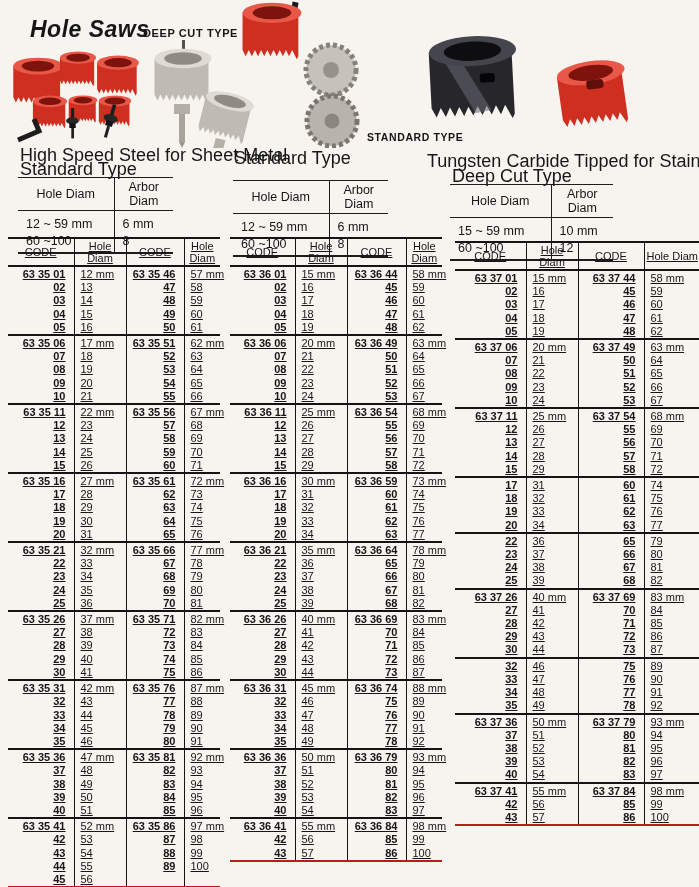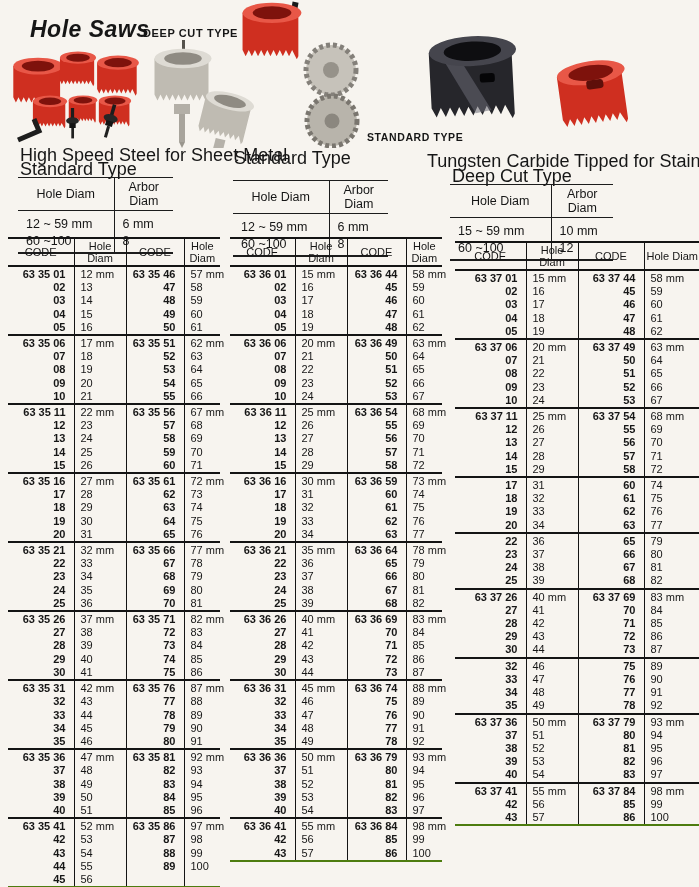--- a/index.html
+++ b/index.html
@@ -29,21 +29,21 @@
   }
   .spec td{font-size:12.5px;line-height:14.5px;padding:1px 6px 1px 8px;vertical-align:top;}
   .spec th + th,.spec td + td{border-left:1.5px solid #1c1c1c;margin-top:48px;}
   .spec tbody tr:first-child td{padding-top:6px;}
   .spec tbody tr:last-child td{padding-bottom:4px;}
   .spec1{left:18px;top:177px;}
   .spec2{left:233px;top:180px;}
   .spec3{left:450px;top:184px;}
   
   .tables{position:absolute;left:8px;top:237px;display:flex;align-items:flex-start;}
-  .dt{border-collapse:collapse;table-layout:fixed;border-top:2.5px solid #141414;border-bottom:2px solid #4d7c0f;}
+  .dt{border-collapse:collapse;table-layout:fixed;border-top:2.5px solid #141414;border-bottom:2px solid #b91c1c;text-decoration:underline;}
   .dt th{
     border-bottom:2px solid #141414;font-weight:normal;font-size:11px;
     height:26px;text-align:center;line-height:12px;padding:0;
   }
   .dt td{
     font-size:11px;line-height:13.2px;height:13.2px;padding:0;
     white-space:nowrap;vertical-align:top;
   }
   .dt td.code{font-weight:bold;text-align:right;padding-right:8px;}
   .dt td.diam{text-align:left;padding-left:6px;border-left:1.5px solid #141414;}

